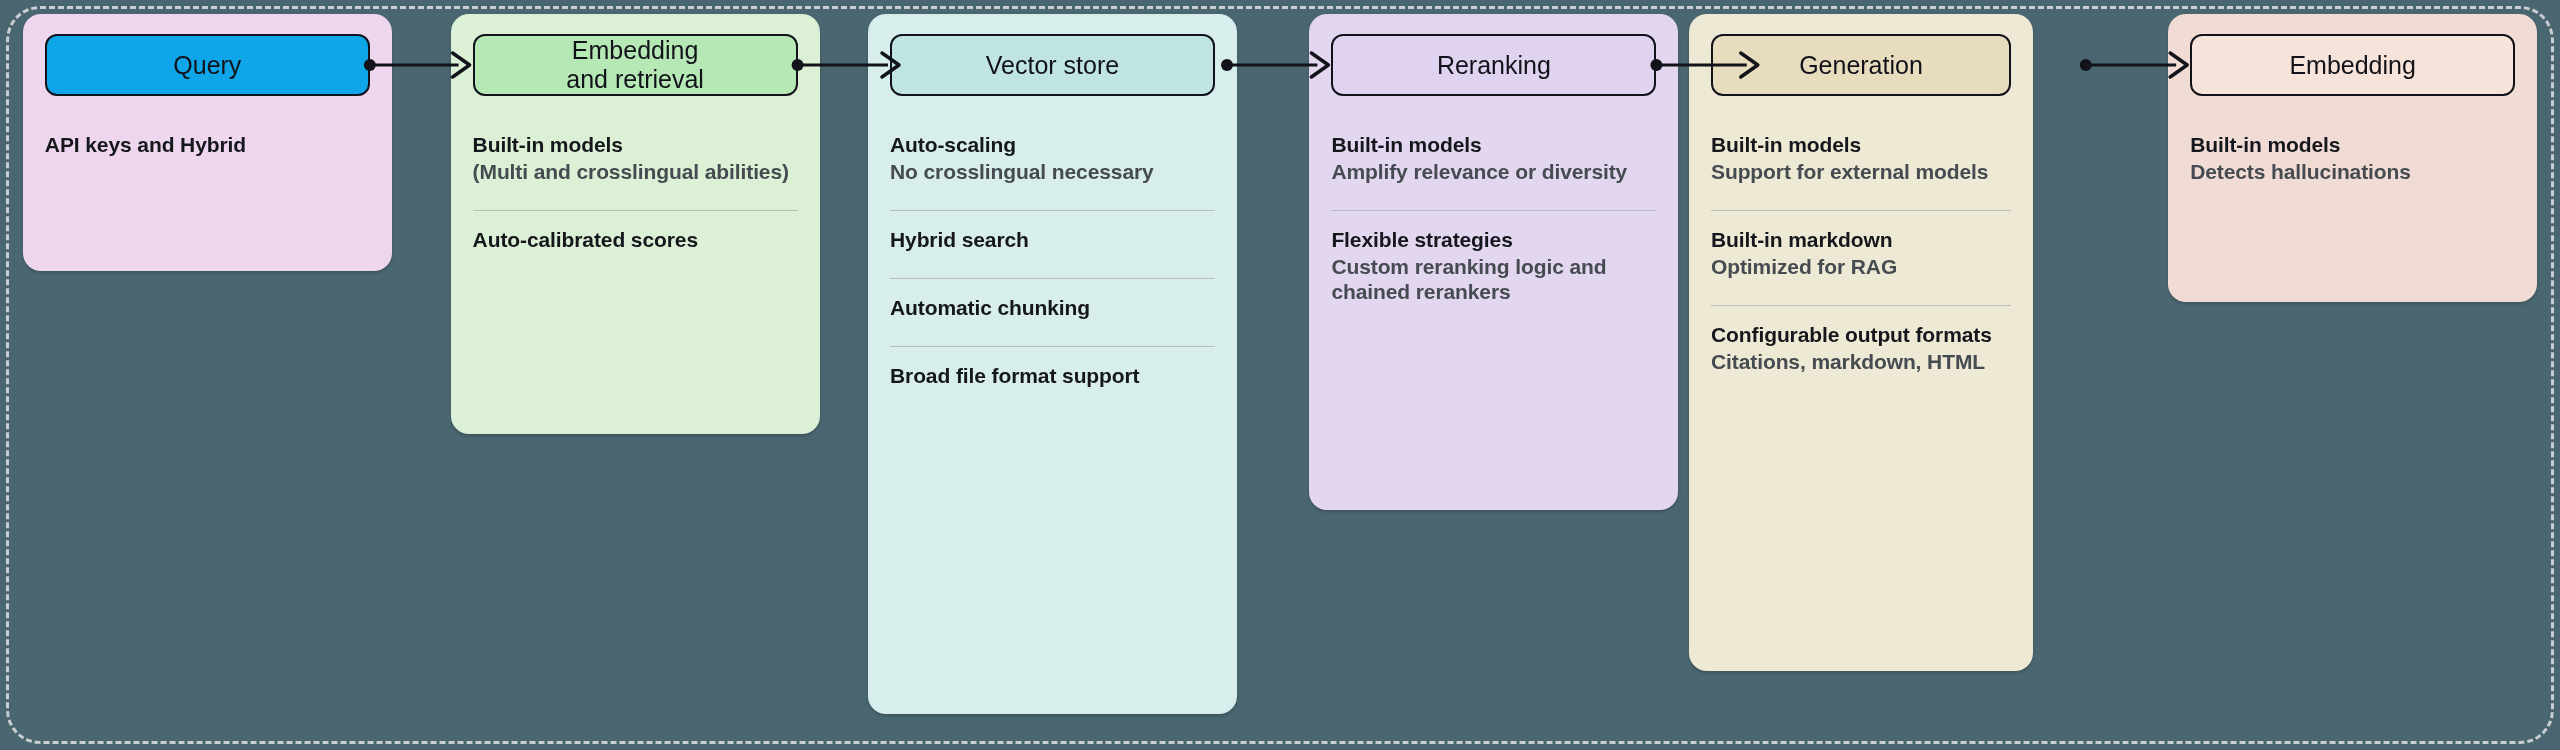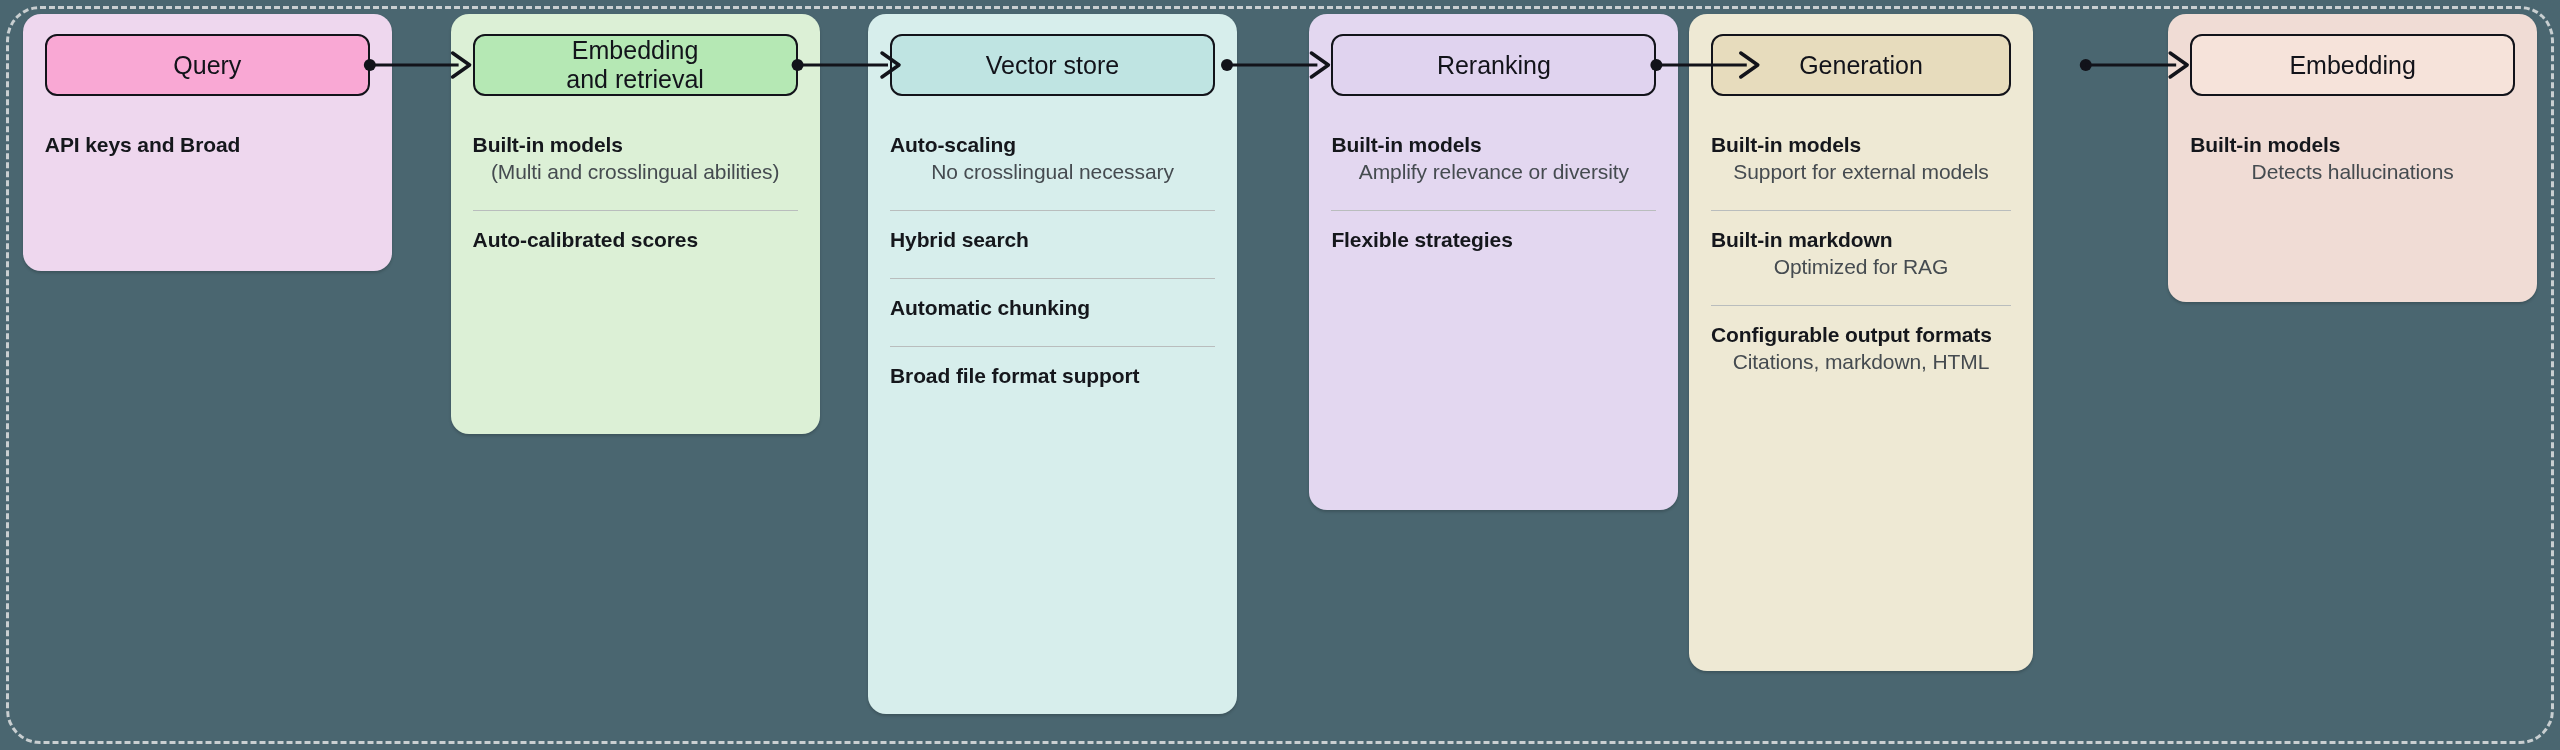--- a/index.html
+++ b/index.html
@@ -90,43 +90,42 @@
     font-size: 21px;
     line-height: 25px;
     font-weight: 700;
     color: #15171c;
     letter-spacing: -0.1px;
   }
 
   .feature-desc {
     font-size: 21px;
     line-height: 25px;
-    font-weight: 400;
+    font-weight: 700;
     color: #454b50;
     margin-top: 2px;
     letter-spacing: -0.1px;
-    text-align: center;
   }
 
   .feature-desc:empty { display: none; }
 </style>
 </head>
 <body>
 
 <div id="canvas">
 
   <div id="outer-frame"></div>
 
   <div id="stages-layer">
       <div class="stage-card" style="left: 22.8571px; width: 368.98px; height: 257.05px; background: rgb(238, 215, 238);">
-        <div class="stage-header" style="background: #f9a8d4;">
+        <div class="stage-header" style="background: #0ea5e9;">
           <div class="stage-header-label">Query</div>
         </div>
         <div class="feature">
-          <div class="feature-title">API keys and Broad</div>
+          <div class="feature-title">API keys and Hybrid</div>
         </div>
       </div>
       <div class="stage-card" style="left: 450.612px; width: 368.98px; height: 419.74px; background: rgb(220, 240, 214);">
         <div class="stage-header" style="background: rgb(181, 232, 180);">
           <div class="stage-header-label">Embedding
 and retrieval</div>
         </div>
         <div class="feature">
           <div class="feature-title">Built-in models</div>
           <div class="feature-desc">(Multi and crosslingual abilities)</div>
@@ -156,20 +155,21 @@
       <div class="stage-card" style="left: 1309.39px; width: 368.98px; height: 496.204px; background: rgb(227, 215, 240);">
         <div class="stage-header" style="background: rgb(224, 211, 239);">
           <div class="stage-header-label">Reranking</div>
         </div>
         <div class="feature">
           <div class="feature-title">Built-in models</div>
           <div class="feature-desc">Amplify relevance or diversity</div>
         </div>
         <div class="feature">
           <div class="feature-title">Flexible strategies</div>
+          <div class="feature-desc">Custom reranking logic and chained rerankers</div>
         </div>
       </div>
       <div class="stage-card" style="left: 1689px; width: 344px; height: 657.267px; background: rgb(238, 233, 212);">
         <div class="stage-header" style="background: rgb(231, 220, 189);">
           <div class="stage-header-label">Generation</div>
         </div>
         <div class="feature">
           <div class="feature-title">Built-in models</div>
           <div class="feature-desc">Support for external models</div>
         </div>

